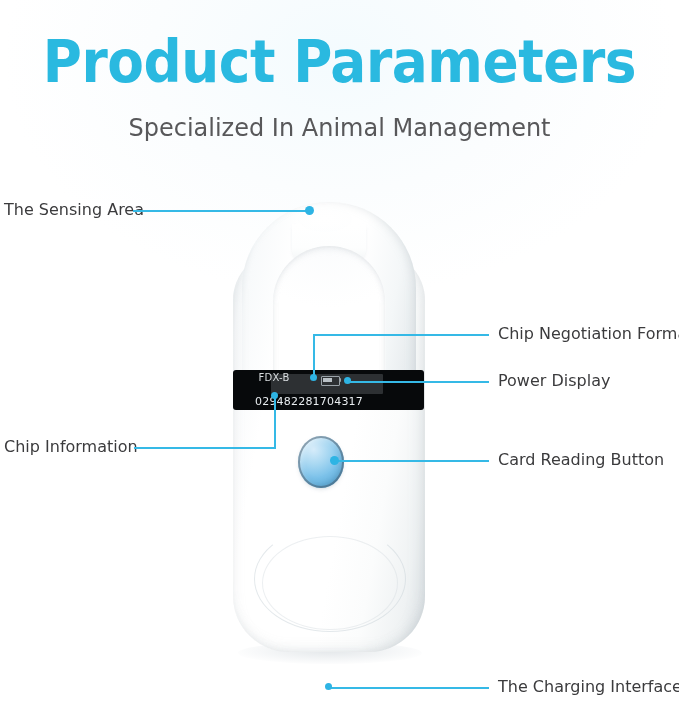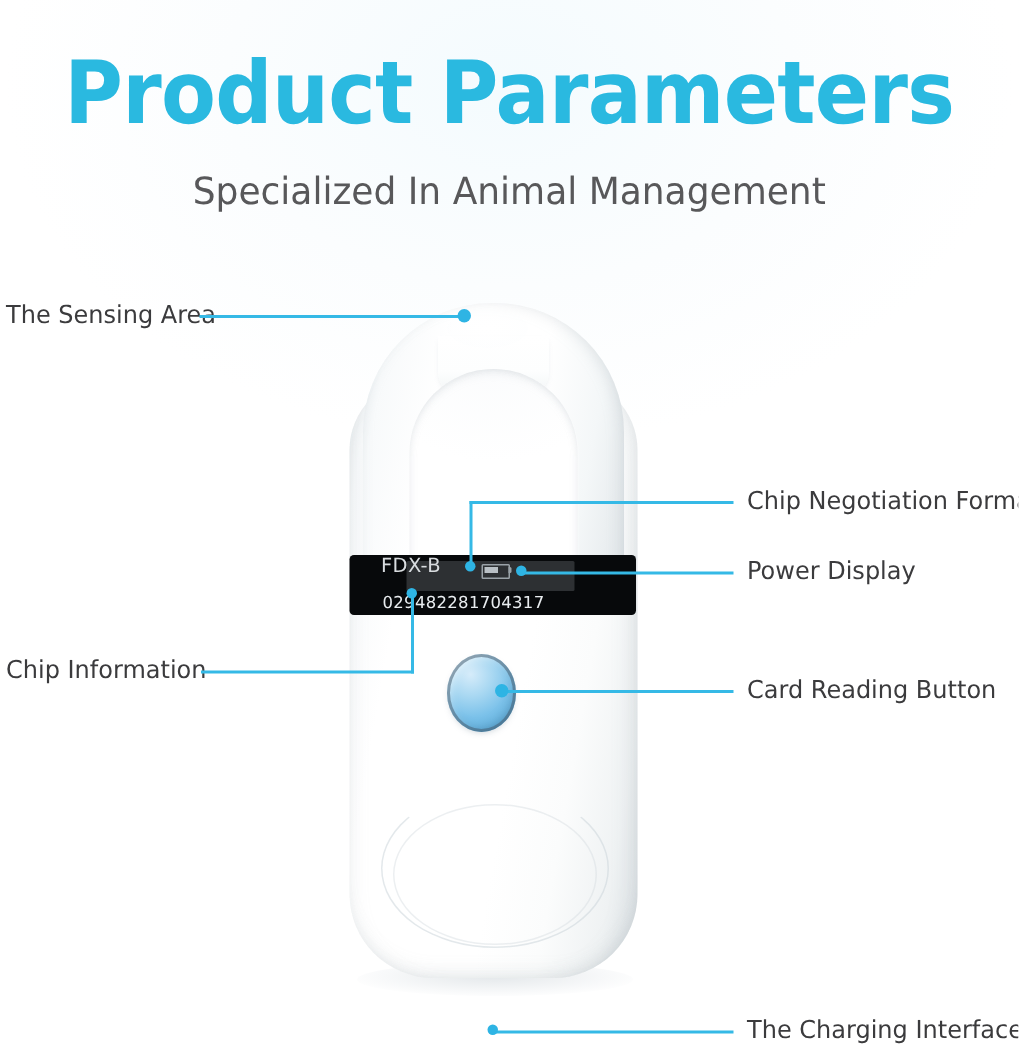--- a/index.html
+++ b/index.html
@@ -170,21 +170,21 @@
     background: #2d3033;
     border-radius: 1px;
   }
   .screen-format {
     position: absolute;
     left: 0;
     top: 4px;
     width: 82px;
     text-align: center;
     color: #d8dcdf;
-    font-size: 13px;
+    font-size: 10px;
     line-height: 8px;
     font-family: "DejaVu Sans", "Liberation Sans", sans-serif;
     letter-spacing: 0.2px;
   }
   .battery {
     position: absolute;
     left: 88px;
     top: 6px;
     width: 17px;
     height: 8px;

